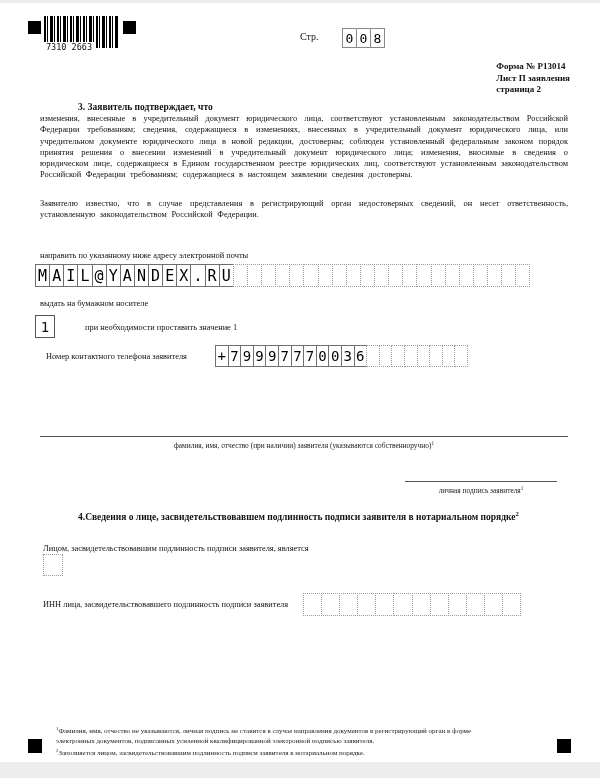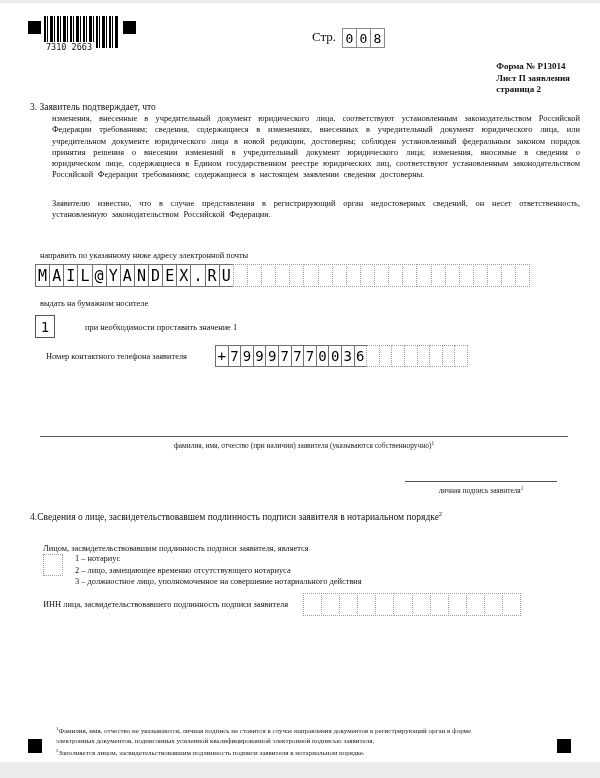--- a/index.html
+++ b/index.html
@@ -4,24 +4,24 @@
 <style>
   html,body { margin:0; padding:0; background:#ececec; }
   .page {
     position:relative; width:600px; height:759px; margin-top:3px;
     background:#ffffff; color:#111;
     font-family:"Liberation Serif","DejaVu Serif",serif;
     overflow:hidden;
   }
   .abs { position:absolute; }
   .just { text-align:justify; }
-  .body-text { font-size:8.4px; line-height:11.3px; word-spacing:2.5px;margin-left:12px; }
+  .body-text { font-size:8.4px; line-height:11.3px; word-spacing:2.5px; }
   .plain-text { font-size:8.4px; line-height:11.3px; }
   .small-caption { font-size:7.4px; color:#222; }
-  .heading { font-size:9.5px; font-weight:normal; }
+  .heading { font-size:9.5px; font-weight:bold;margin-left:48px; }
   .right-head { font-size:9px; font-weight:bold; line-height:11.5px; }
   .footnote { font-size:7px; line-height:9.4px; color:#222; }
 
   .sq { position:absolute; background:#000; }
 
   .barcode-bars {
     position:absolute; left:44px; top:13px; width:74px; height:32px;
     background:repeating-linear-gradient(90deg,
       #000 0 2px, #fff 2px 3px, #000 3px 4px, #fff 4px 6px,
       #000 6px 9px, #fff 9px 10px, #000 10px 11px, #fff 11px 13px);
@@ -62,21 +62,21 @@
 </head>
 <body>
 
 <div class="page">
 
   <div class="sq" style="left:28px; top:18px; width:13px; height:13px;"></div>
   <div class="barcode-bars"></div>
   <div class="barcode-digits"><span>7310 2663</span></div>
   <div class="sq" style="left:123px; top:18px; width:13px; height:13px;"></div>
 
-  <div class="abs plain-text" style="left:312px; top:28px; font-size:13px;">Стр.</div>
+  <div class="abs plain-text" style="left:300px; top:28px; font-size:10px;">Стр.</div>
   <div class="cellrow cells-page" style="left:342px; top:25px;">
       <span class="cell filled">0</span>
       <span class="cell filled">0</span>
       <span class="cell filled">8</span>
     </div>
 
   <div class="abs right-head" style="right:30px; top:58px;">
     <div>Форма № Р13014</div>
     <div>Лист П заявления</div>
     <div>страница 2</div>
@@ -160,25 +160,20 @@
   <div class="caption-center small-caption" style="left:40px; top:437px; width:528px;"><span>фамилия, имя, отчество (при наличии) заявителя (указываются собственноручно)</span><sup>1</sup></div>
 
   <div class="rule" style="left:405px; top:478px; width:152px;"></div>
   <div class="caption-center small-caption" style="left:405px; top:482px; width:152px;"><span>личная подпись заявителя</span><sup>1</sup></div>
 
   <div class="abs heading" style="left:30px; top:507px; width:545px;"><span>4.Сведения о лице, засвидетельствовавшем подлинность подписи заявителя в нотариальном порядке</span><sup>2</sup></div>
 
   <div class="abs plain-text" style="left:43px; top:540px;text-align:right;">Лицом, засвидетельствовавшим подлинность подписи заявителя, является</div>
 
   <div class="checkbox-empty" style="left:43px; top:551px; width:20px; height:22px;"></div>
-  <div class="abs plain-text" style="left:75px; top:550px; line-height:11.5px;">
-    <div>1 – нотариус</div>
-    <div>2 – лицо, замещающее временно отсутствующего нотариуса</div>
-    <div>3 – должностное лицо, уполномоченное на совершение нотариального действия</div>
-  </div>
 
   <div class="abs plain-text" style="left:43px; top:596px;">ИНН лица, засвидетельствовавшего подлинность подписи заявителя</div>
   <div class="cellrow cells-inn" style="left:303px; top:590px;">
       <span class="cell"></span>
       <span class="cell"></span>
       <span class="cell"></span>
       <span class="cell"></span>
       <span class="cell"></span>
       <span class="cell"></span>
       <span class="cell"></span>

